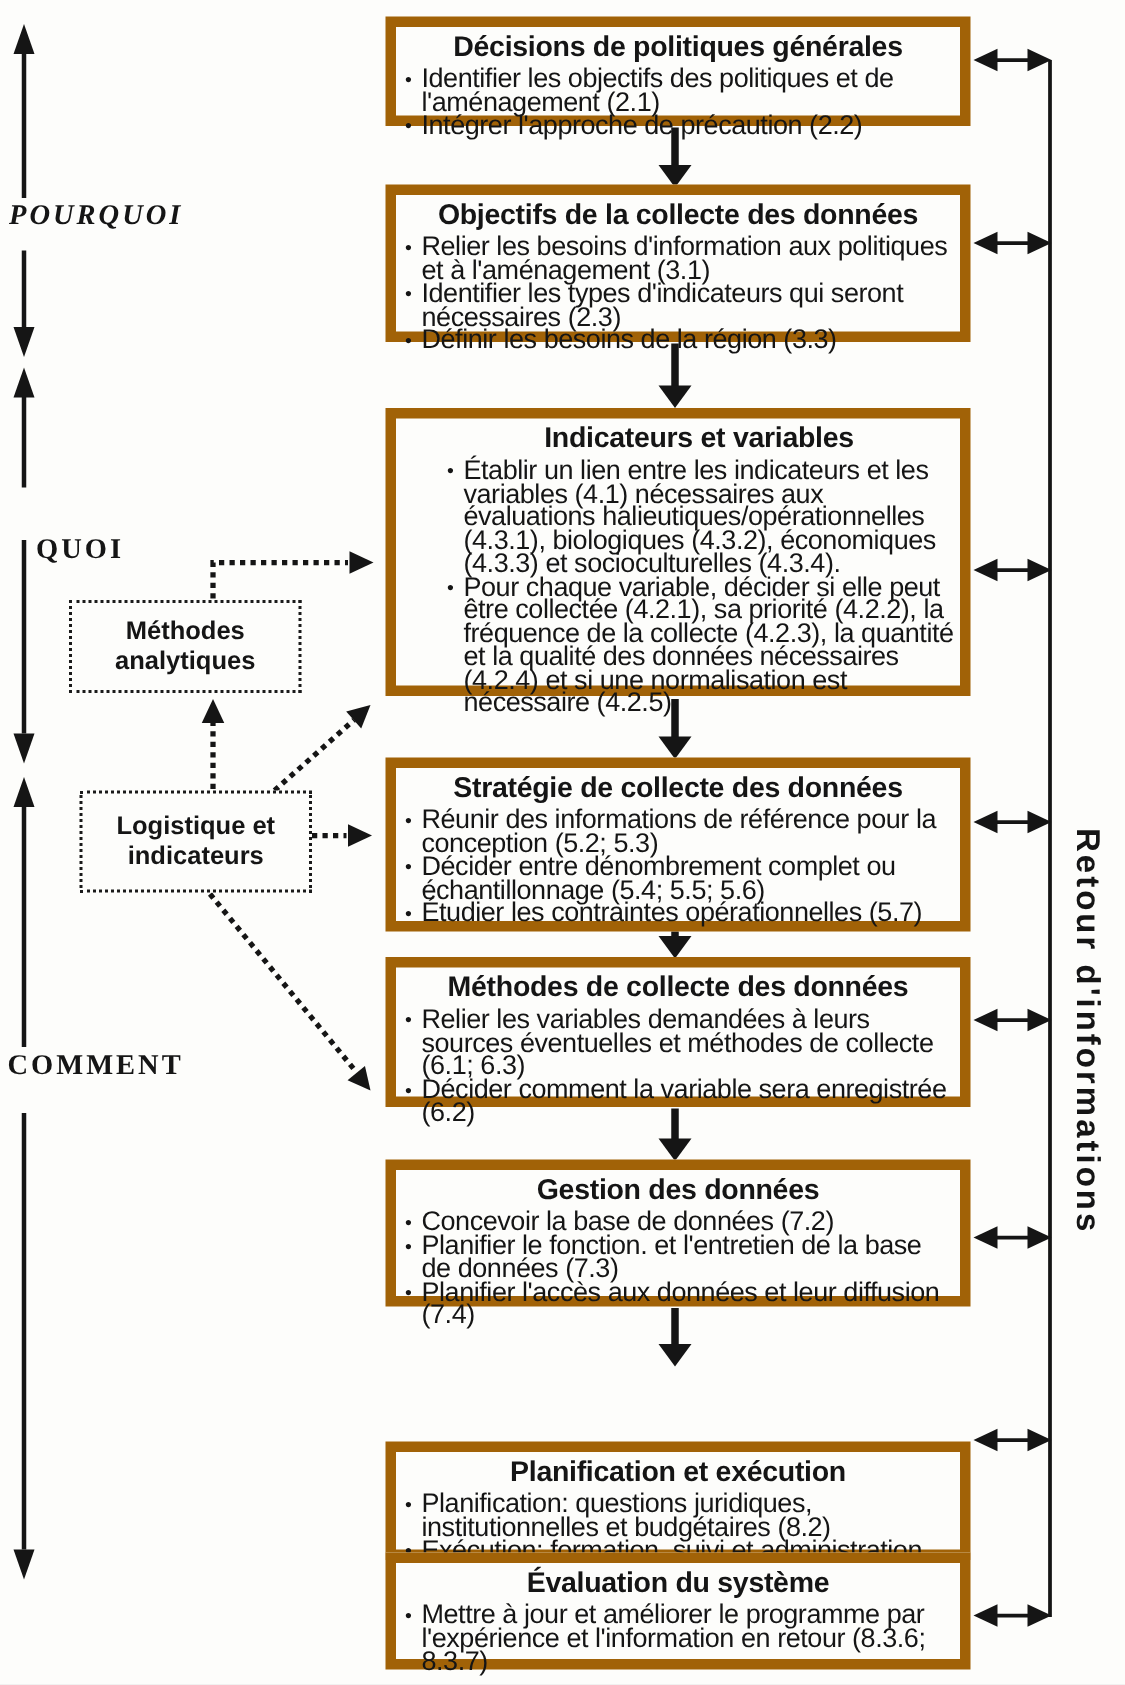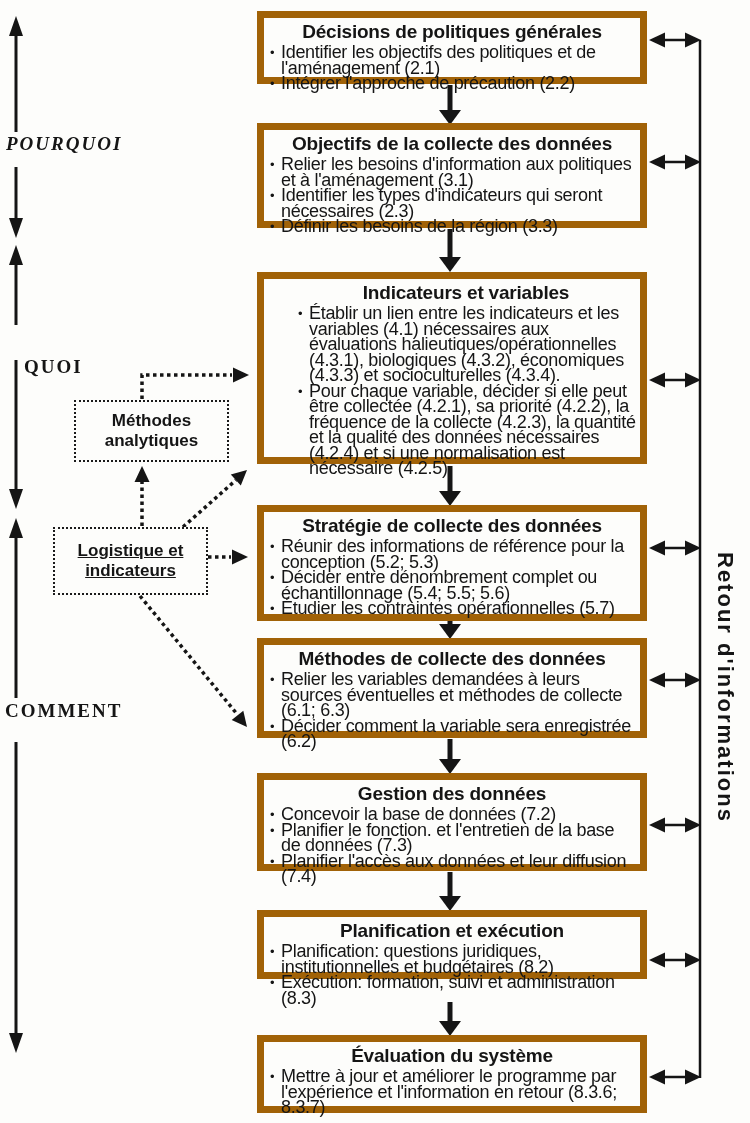--- a/index.html
+++ b/index.html
@@ -171,25 +171,25 @@
       <line x1="140" y1="596" x2="237" y2="714" stroke-width="3.5" stroke-dasharray="3.5 3.5"></line>
       <polygon points="247,727 231.7,720.1 243.3,710.7"></polygon>
     </g>
   </svg>
 
   <div class="sidelabel" style="left:6px; top:133px;font-style:italic;">POURQUOI</div>
   <div class="sidelabel" style="left:24px; top:326px;margin-top:30px;">QUOI</div>
   <div class="sidelabel" style="left:5px; top:700px;">COMMENT</div>
   <div class="feedback">Retour d'informations</div>
 
-  <div class="auxbox" style="left:74px; top:400px; width:155px; height:62px;">
+  <div class="auxbox" style="left:46px; top:400px; width:155px; height:62px;">
     <span>Méthodes</span>
     <span>analytiques</span>
   </div>
-  <div class="auxbox" style="left:53px; top:527px; width:155px; height:68px;text-decoration:underline;">
+  <div class="auxbox" style="left:53px; top:527px; width:155px; height:68px;">
     <span>Logistique et</span>
     <span>indicateurs</span>
   </div>
 
   <div class="fbox" style="top:11px; height:73px;">
     <h2>Décisions de politiques générales</h2>
     <ul>
       <li>Identifier les objectifs des politiques et de l'aménagement (2.1)</li>
       <li>Intégrer l'approche de précaution (2.2)</li>
     </ul>
@@ -231,21 +231,21 @@
 
   <div class="fbox" style="top:773px; height:98px;">
     <h2>Gestion des données</h2>
     <ul>
       <li>Concevoir la base de données (7.2)</li>
       <li>Planifier le fonction. et l'entretien de la base de données (7.3)</li>
       <li>Planifier l'accès aux données et leur diffusion (7.4)</li>
     </ul>
   </div>
 
-  <div class="fbox" style="top:910px; height:69px;">
+  <div class="fbox" style="top:961px; height:79px;">
     <h2>Planification et exécution</h2>
     <ul>
       <li>Planification: questions juridiques, institutionnelles et budgétaires (8.2)</li>
       <li>Exécution: formation, suivi et administration (8.3)</li>
     </ul>
   </div>
 
   <div class="fbox" style="top:1035px; height:78px;">
     <h2>Évaluation du système</h2>
     <ul>

